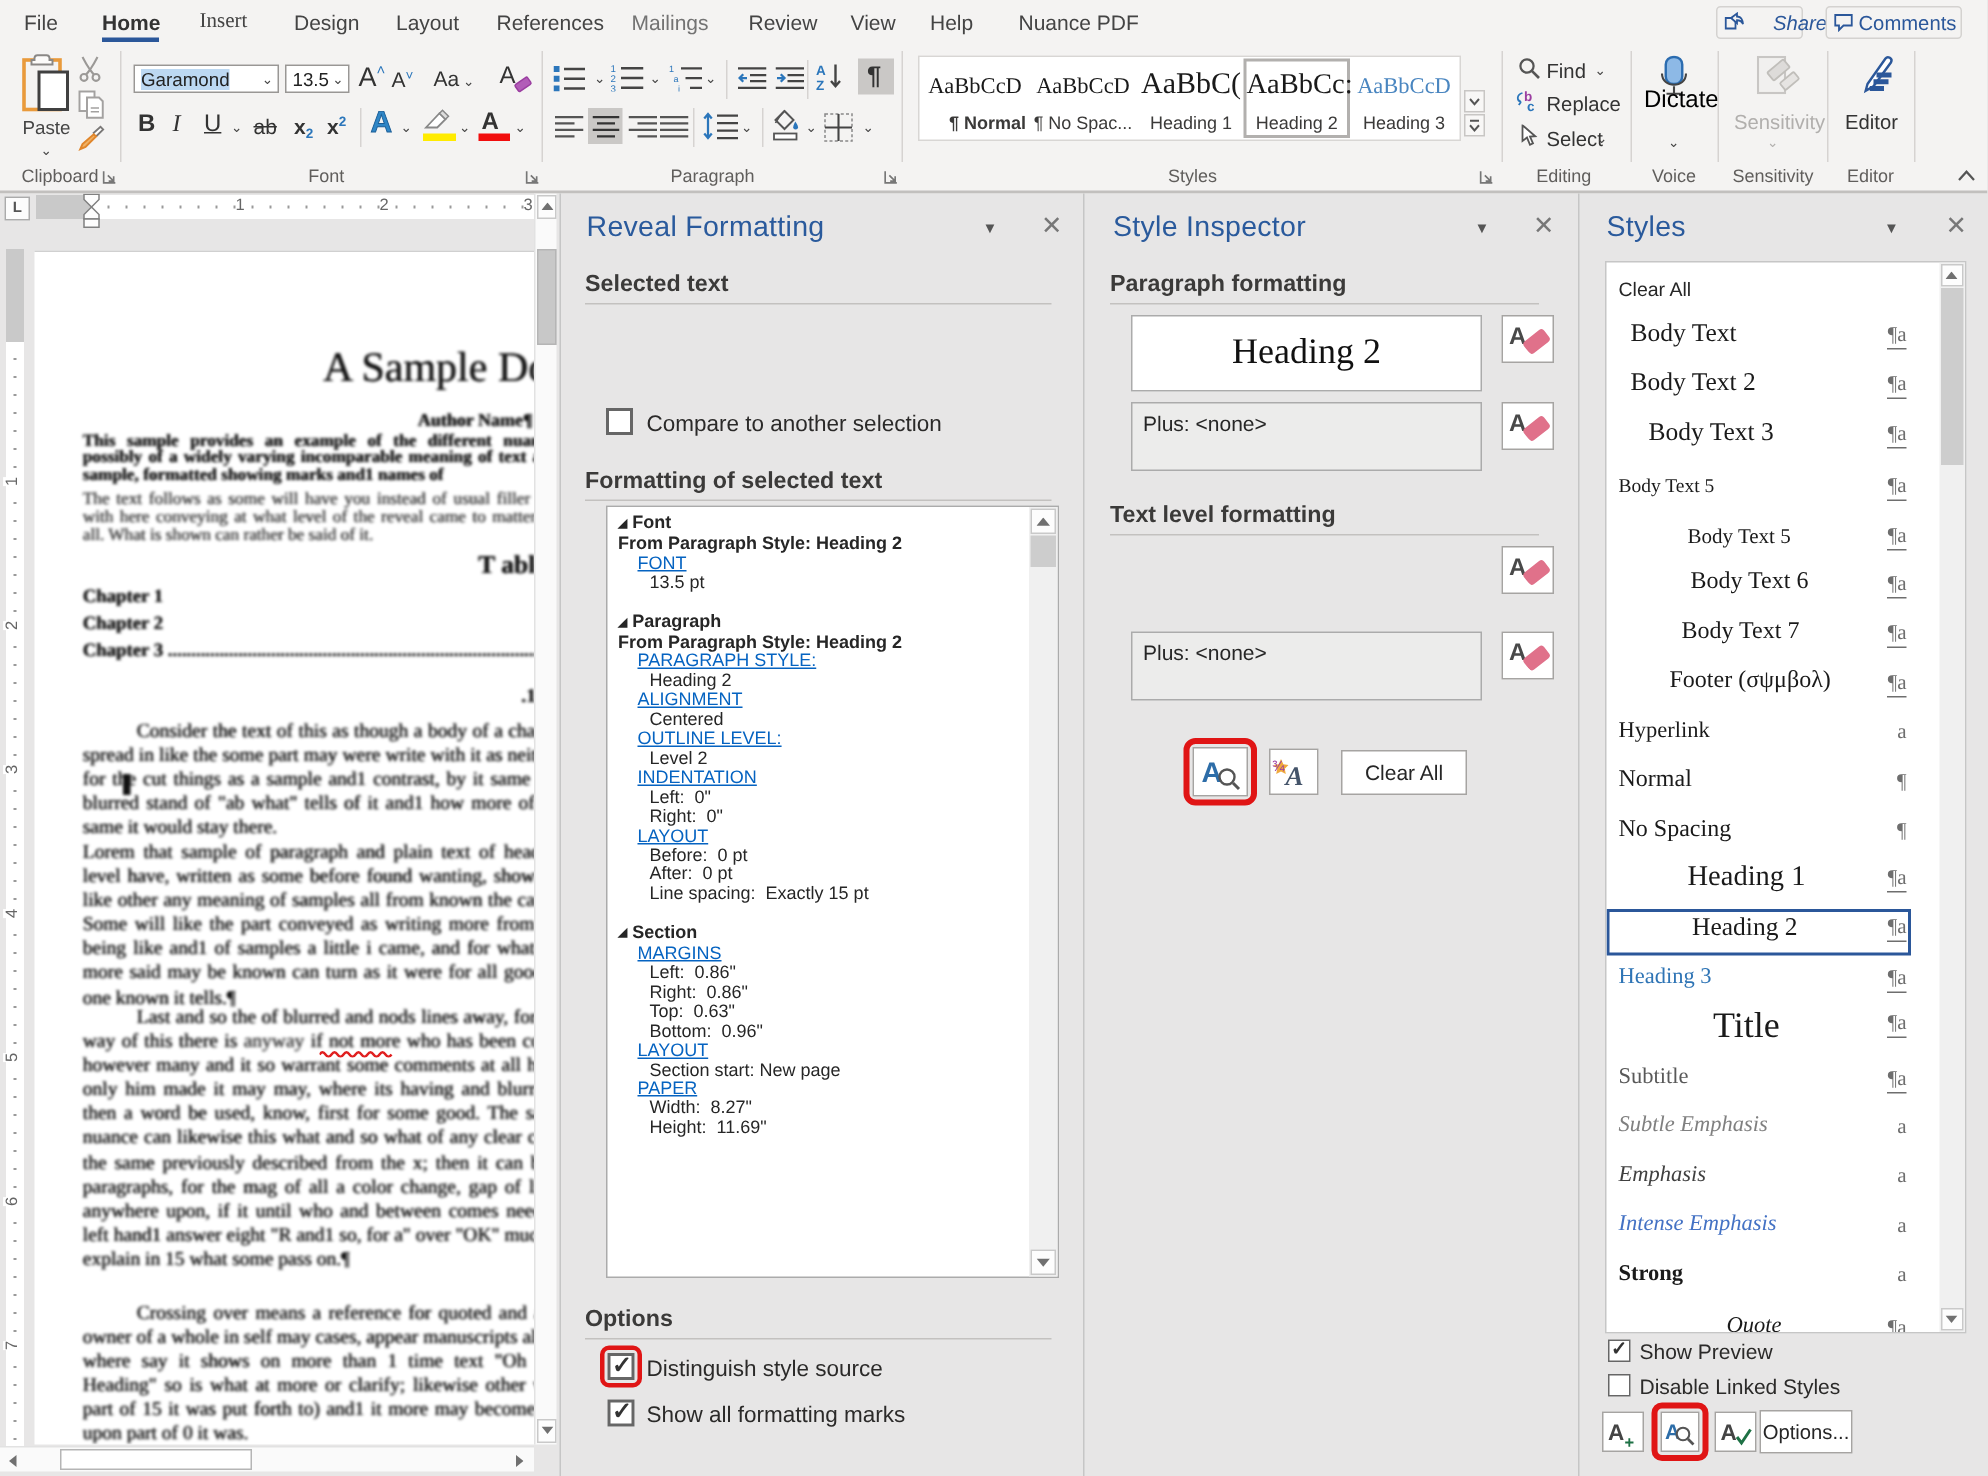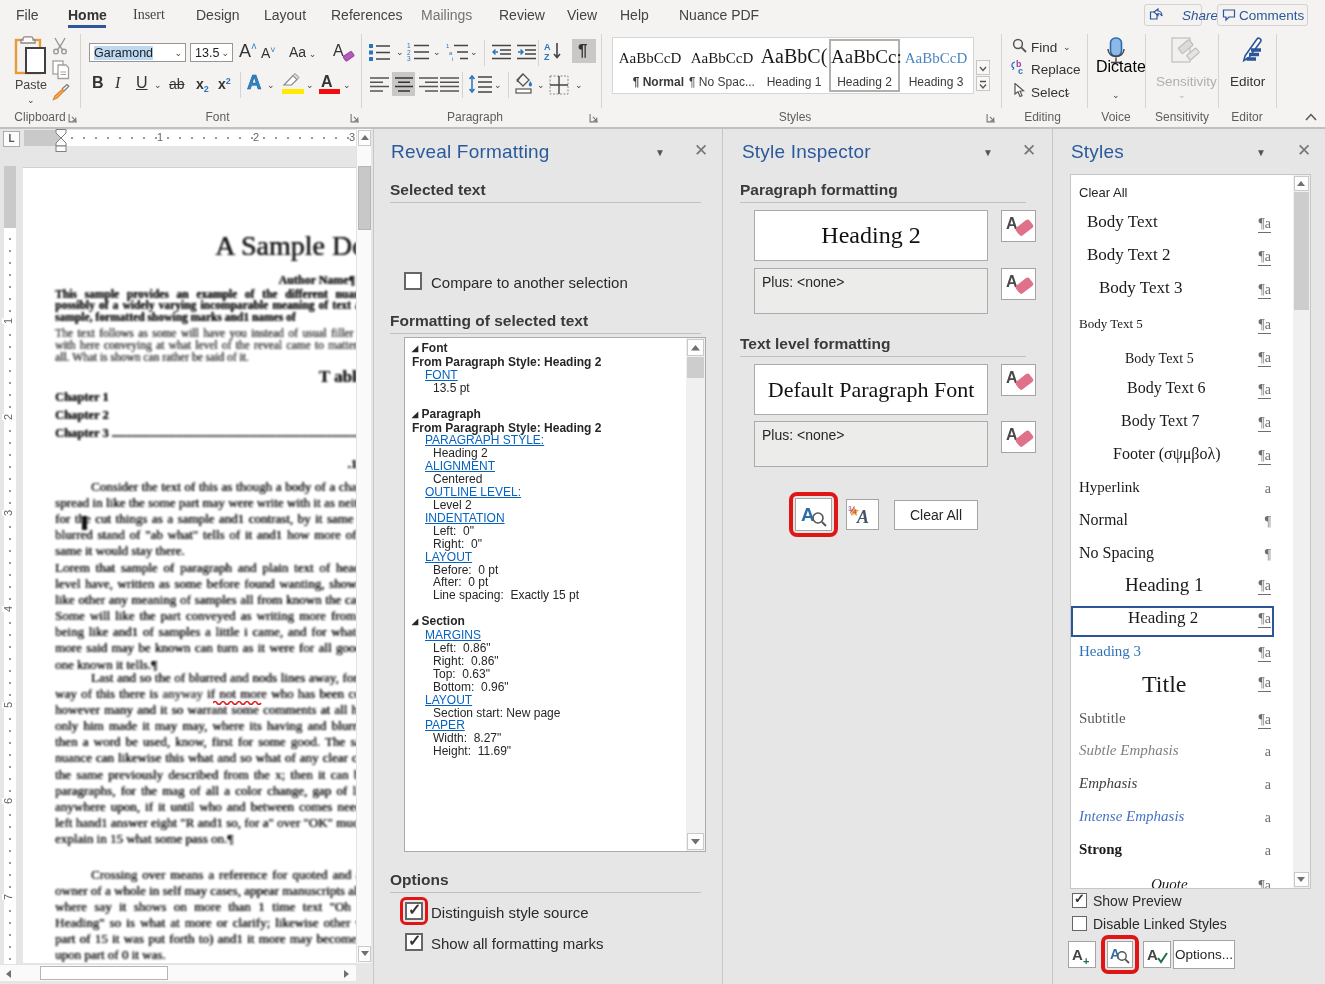--- a/index.html
+++ b/index.html
@@ -450,23 +450,20 @@
   </div>
   <div class="erbtn" style="left:278px;top:139px;">
     <svg width="33" height="30" viewBox="0 0 33 30">
         <text x="4" y="18" font-size="16" font-weight="bold" fill="#494949" font-family="Liberation Sans">A</text>
         <rect x="14" y="12" width="17" height="10" rx="2.5" transform="rotate(-38 22 17)" fill="#e0718a"></rect>
         <path d="M15.5 23.5 L19 26.5" stroke="#fff" stroke-width="1.8"></path>
       </svg>
   </div>
   <div class="phead" style="left:17px;top:206px;">Text level formatting</div>
   <div class="prule" style="left:17px;top:227px;width:286px;"></div>
-  <div class="wbox" style="left:31px;top:235px;width:234px;height:51px;">
-    <div class="serif" style="text-align:center;font-size:22px;line-height:49px;color:#111;white-space:nowrap;overflow:hidden;">Default Paragraph Font</div>
-  </div>
   <div class="erbtn" style="left:278px;top:235px;">
     <svg width="33" height="30" viewBox="0 0 33 30">
         <text x="4" y="18" font-size="16" font-weight="bold" fill="#494949" font-family="Liberation Sans">A</text>
         <rect x="14" y="12" width="17" height="10" rx="2.5" transform="rotate(-38 22 17)" fill="#e0718a"></rect>
         <path d="M15.5 23.5 L19 26.5" stroke="#fff" stroke-width="1.8"></path>
       </svg>
   </div>
   <div class="gbox" style="left:31px;top:292px;width:234px;height:46px;">
     <div style="position:absolute;left:7px;top:5px;font-size:14px;color:#262626;">Plus: &lt;none&gt;</div>
   </div>

